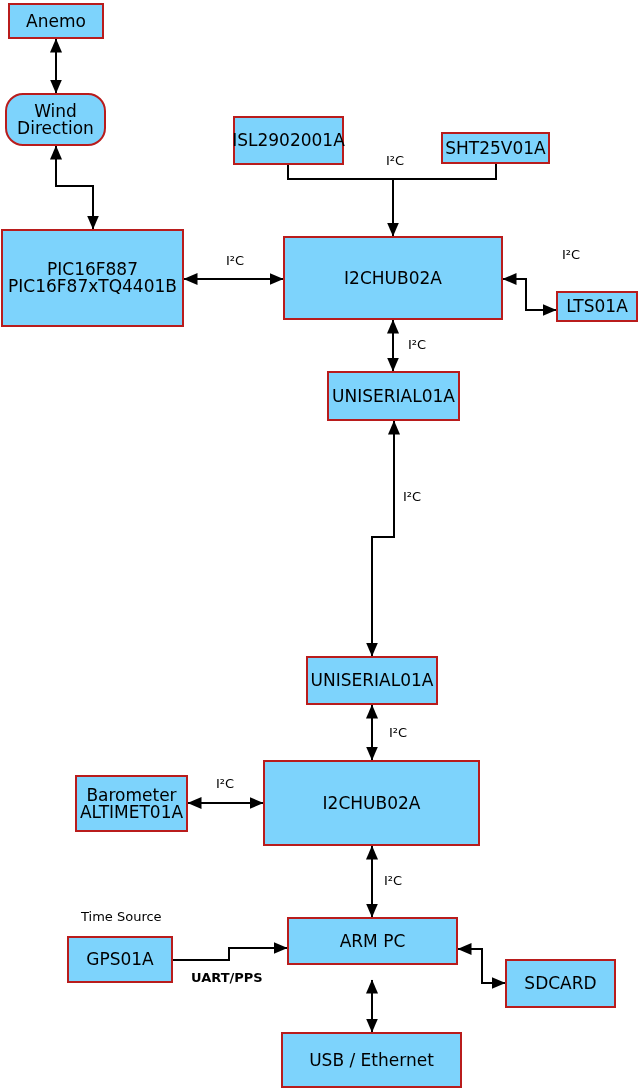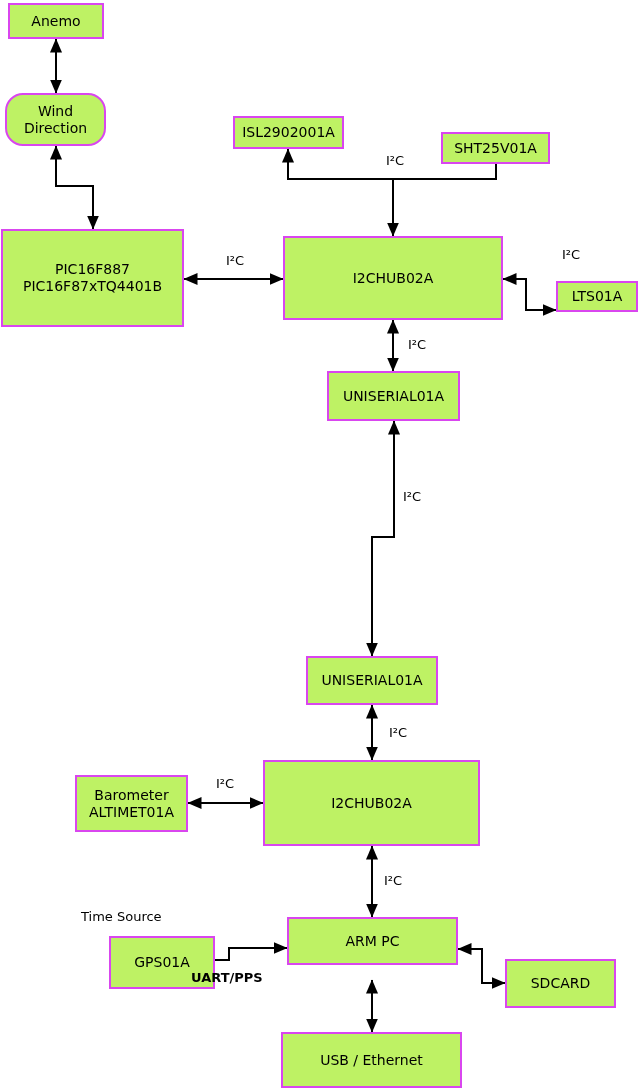--- a/index.html
+++ b/index.html
@@ -18,28 +18,28 @@
   #wires {
     position: absolute;
     left: 0;
     top: 0;
     width: 640px;
     height: 1089px;
   }
   .node {
     position: absolute;
     box-sizing: border-box;
-    border: 2px solid #d946ef;
-    background: #bef264;
+    border: 2px solid #b91c1c;
+    background: #7dd3fc;
     color: #000000;
     display: flex;
     align-items: center;
     justify-content: center;
     text-align: center;
-    font-size: 14px;
+    font-size: 17px;
     line-height: 17px;
     white-space: pre-line;
   }
   .edge-label {
     position: absolute;
     color: #000000;
     font-size: 13px;
     line-height: 15px;
     white-space: nowrap;
   }
@@ -74,40 +74,40 @@
   </svg>
 
   <div class="node" style="left:8px;   top:3px;    width:96px;  height:36px;">Anemo</div>
 
   <div class="node" style="left:5px;   top:93px;   width:101px; height:53px;border-radius:18px;">Wind
 Direction</div>
 
   <div class="node" style="left:1px;   top:229px;  width:183px; height:98px;">PIC16F887
 PIC16F87xTQ4401B</div>
 
-  <div class="node" style="left:233px; top:116px;  width:111px; height:33px;">ISL2902001A</div>
+  <div class="node" style="left:233px; top:116px;  width:111px; height:49px;">ISL2902001A</div>
 
   <div class="node" style="left:441px; top:132px;  width:109px; height:32px;">SHT25V01A</div>
 
   <div class="node" style="left:283px; top:236px;  width:220px; height:84px;">I2CHUB02A</div>
 
-  <div class="node" style="left:556px; top:281px;  width:82px;  height:31px;text-align:center;">LTS01A</div>
+  <div class="node" style="left:556px; top:291px;  width:82px;  height:31px;text-align:center;">LTS01A</div>
 
   <div class="node" style="left:327px; top:371px;  width:133px; height:50px;">UNISERIAL01A</div>
 
   <div class="node" style="left:306px; top:656px;  width:132px; height:49px;">UNISERIAL01A</div>
 
   <div class="node" style="left:263px; top:760px;  width:217px; height:86px;">I2CHUB02A</div>
 
   <div class="node" style="left:75px;  top:775px;  width:113px; height:57px;">Barometer
 ALTIMET01A</div>
 
   <div class="node" style="left:287px; top:917px;  width:171px; height:48px;">ARM PC</div>
 
-  <div class="node" style="left:67px;  top:936px;  width:106px; height:53px;margin-left:42px;">GPS01A</div>
+  <div class="node" style="left:67px;  top:936px;  width:106px; height:47px;">GPS01A</div>
 
   <div class="node" style="left:505px; top:959px;  width:111px; height:49px;">SDCARD</div>
 
   <div class="node" style="left:281px; top:1032px; width:181px; height:56px;">USB / Ethernet</div>
 
   <div class="edge-label" style="left:386px; top:153px;">I²C</div>
 
   <div class="edge-label" style="left:226px; top:253px;">I²C</div>
 
   <div class="edge-label" style="left:562px; top:247px;">I²C</div>

